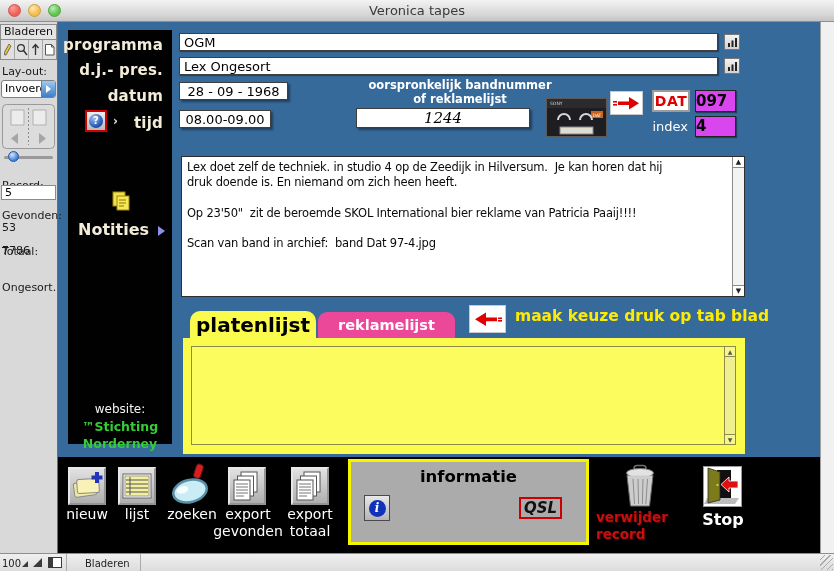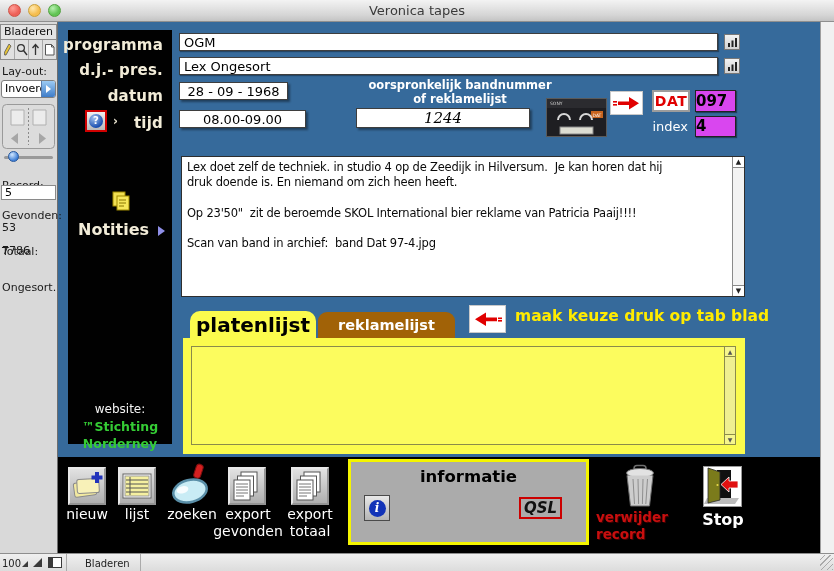--- a/index.html
+++ b/index.html
@@ -76,21 +76,21 @@
     line-height:1.32; color:#0A0A0A; white-space:pre-wrap; overflow:hidden; }
   .vsb { right:0; top:0; width:12px; height:100%; background:#F3F3F3; border-left:1px solid #8A8A8A; }
   .sb-btn { left:0; width:11px; height:11px; background:#FFF; text-align:center;
     font-size:7px; line-height:11px; color:#222; }
   .sb-up { top:0; border-bottom:1px solid #8A8A8A; }
   .sb-dn { bottom:0; border-top:1px solid #8A8A8A; }
 
   
   .tab-platen { left:190px; top:311px; width:126px; height:28px; background:#FBFB4D; border-radius:10px 10px 0 0;
     color:#000; font-weight:bold; font-size:20px; text-align:center; line-height:28px; z-index:3; }
-  .tab-reklame { left:318px; top:312px; width:137px; height:26px; background:#a16207; border-radius:9px 9px 0 0;
+  .tab-reklame { left:318px; top:312px; width:137px; height:26px; background:#ec4899; border-radius:9px 9px 0 0;
     color:#FFF; font-weight:bold; font-size:14.5px; text-align:center; line-height:26px; z-index:1; }
   .tab-hint { left:515px; top:307px; font-size:15.5px; font-weight:bold; color:#FFEB00; }
   .ypanel { left:183px; top:338px; width:562px; height:116px; background:#FBFB4D; z-index:2; }
   .ypanel-inner { left:8px; top:8px; width:545px; height:99px; background:#FCFC5E; border:1px solid #8B8B4A; }
   .ysb { right:0; top:0; width:11px; height:100%; background:#EFEF90; border-left:1px solid #8B8B4A; }
   .ysb .sb-btn { width:10px; height:10px; background:#F6F68C; color:#555; font-size:6px; line-height:10px; }
   .ysb .sb-up { border-bottom:1px solid #8B8B4A; }
   .ysb .sb-dn { border-top:1px solid #8B8B4A; }
 
   
@@ -230,21 +230,21 @@
         <rect x="1" y="6" width="2" height="4" fill="#222"></rect>
         <rect x="4.5" y="3.5" width="2" height="6.5" fill="#222"></rect>
         <rect x="8" y="1" width="2" height="9" fill="#222"></rect>
       </svg>
   </div>
   <div class="abs fld center" style="left:179px; top:82px; width:109px; height:18px; box-shadow:2px 2px 2px rgba(0,0,0,.4);">28 - 09 - 1968</div>
   <div class="abs band-label">
     <span>oorspronkelijk bandnummer</span><br>
     <span>of reklamelijst</span>
   </div>
-  <div class="abs fld center" style="left:179px; top:110px; width:127px; height:18px; box-shadow:2px 2px 2px rgba(0,0,0,.4);">08.00-09.00</div>
+  <div class="abs fld center" style="left:179px; top:110px; width:92px; height:18px; box-shadow:2px 2px 2px rgba(0,0,0,.4);">08.00-09.00</div>
   <div class="abs fld center" style="left:356px; top:108px; width:174px; height:20px; font-family:'DejaVu Serif',serif; font-style:italic; font-size:15px; box-shadow:2px 2px 2px rgba(0,0,0,.4);">1244</div>
 
   <div class="abs cassette">
     <svg width="61" height="39">
       <rect x="0.5" y="0.5" width="60" height="38" fill="#1E1E22" stroke="#5A5A5A"></rect>
       <rect x="1" y="1" width="59" height="9" fill="#2B2B2F"></rect>
       <text x="4" y="7" font-size="4.5" fill="#CFCFCF" font-family="DejaVu Sans">SONY</text>
       <rect x="45" y="13" width="12" height="7" fill="#C8641E"></rect>
       <text x="46.5" y="18.5" font-size="4.5" fill="#FFF" font-family="DejaVu Sans">DAT</text>
       <path d="M12 22 a6 6 0 0 1 12 0" fill="none" stroke="#D8D8D8" stroke-width="2"></path>

